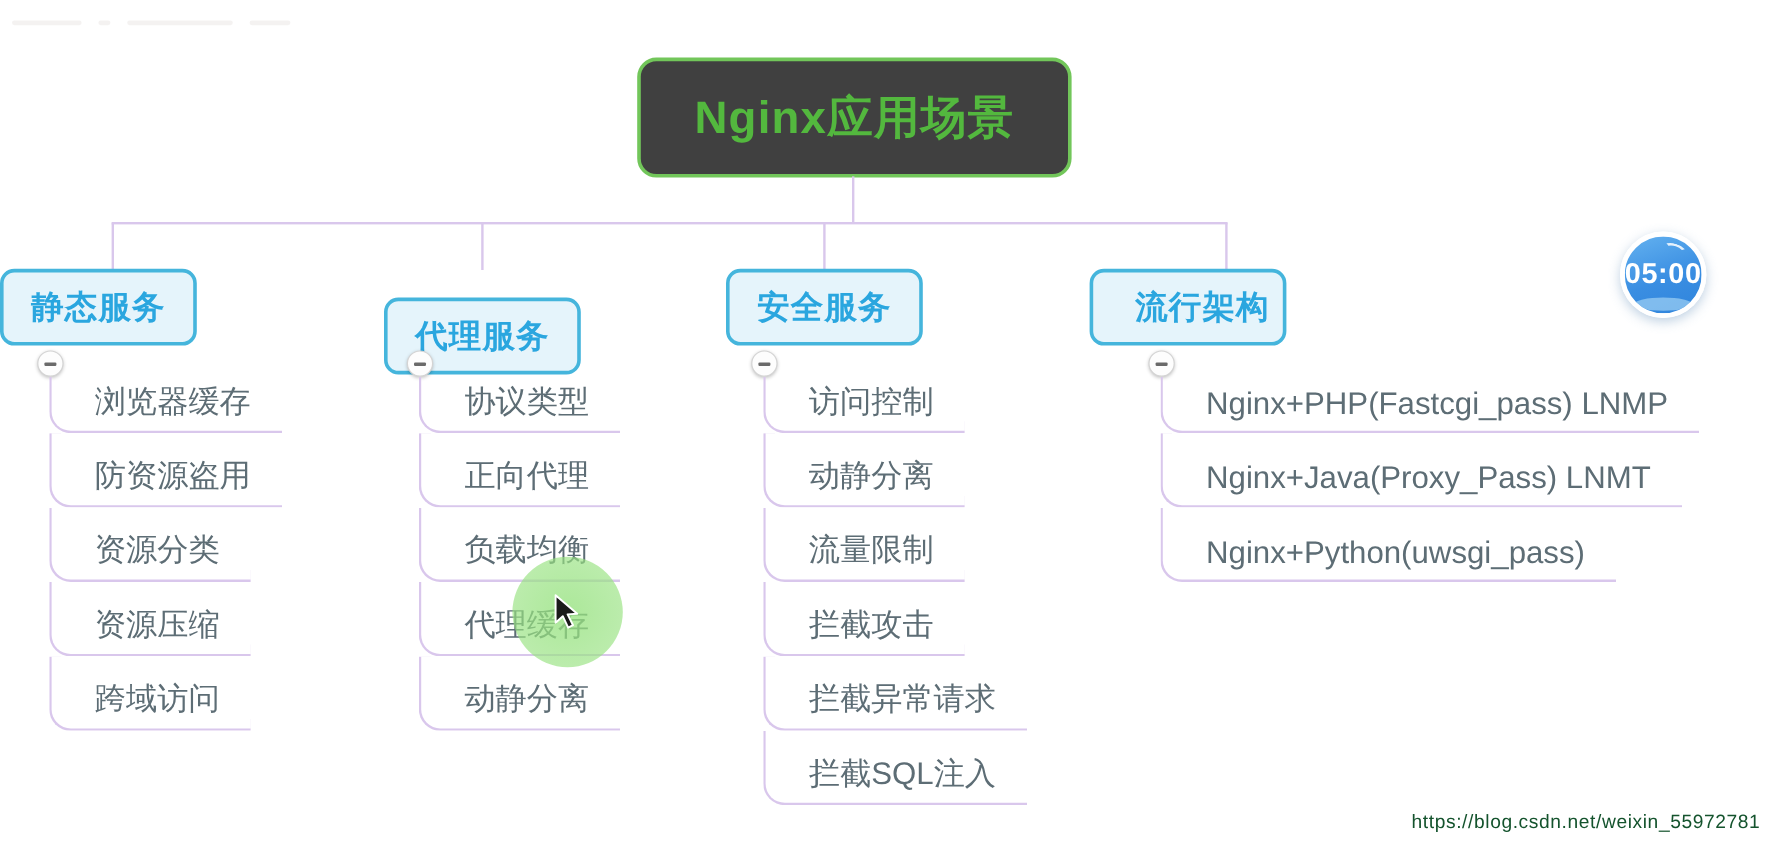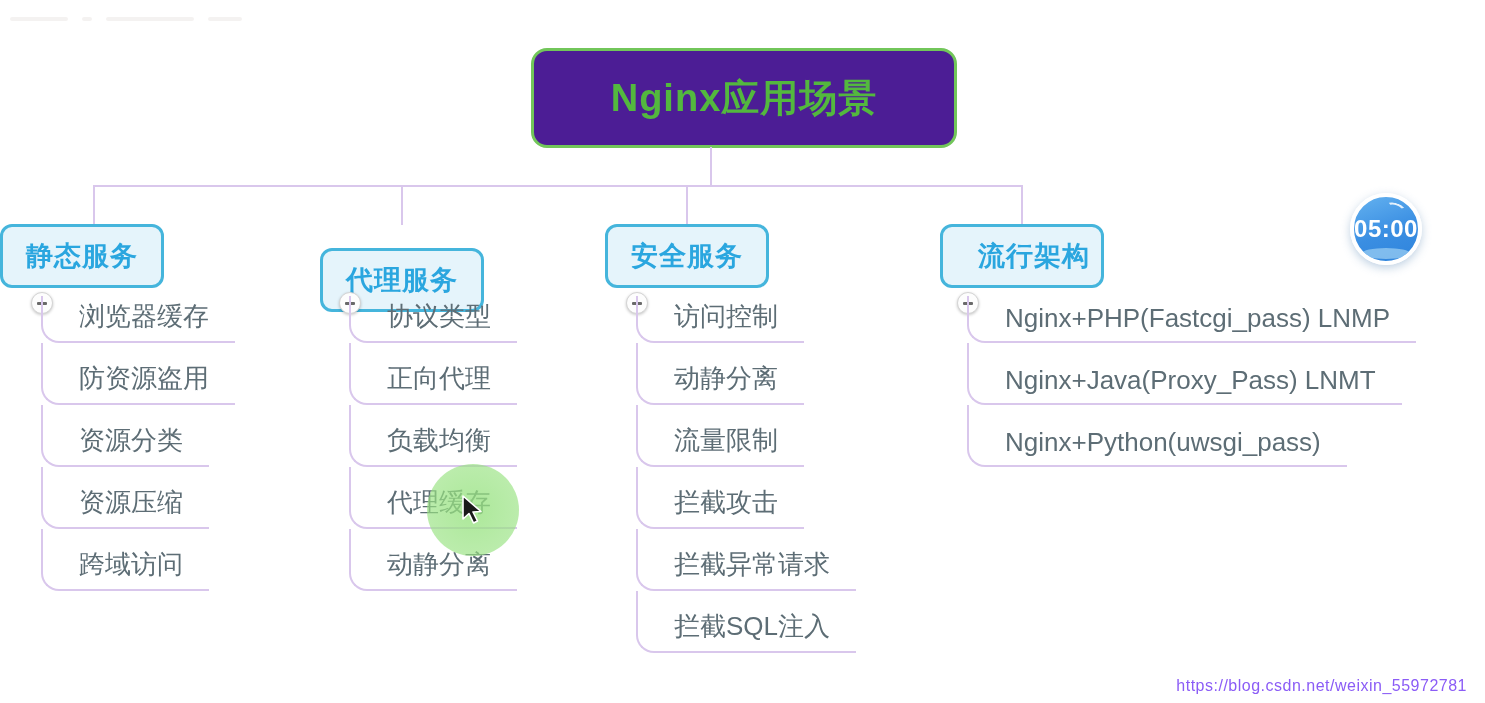--- a/index.html
+++ b/index.html
@@ -2,53 +2,53 @@
 <html><head>
 <meta charset="utf-8">
 <style>
   html,body{margin:0;padding:0;background:#fff;}
   .stage{
     position:relative;width:1485px;height:703px;background:#ffffff;overflow:hidden;
     font-family:"Liberation Sans","DejaVu Sans",sans-serif;
   }
   
   .root-node{
-    position:absolute;left:531px;top:48px;width:426px;height:100px;
-    background:#4c1d95;border:3px solid #72c65a;border-radius:16px;
+    position:absolute;left:531px;top:48px;width:362px;height:100px;
+    background:#404040;border:3px solid #72c65a;border-radius:16px;
     display:flex;align-items:center;justify-content:center;box-sizing:border-box;text-align:right;
   }
   .root-node span{font-size:38px;font-weight:600;color:#53b83e;letter-spacing:1px;}
   
   .line{position:absolute;background:#d9c7ec;}
   .v-root{left:710px;top:147px;width:2px;height:39px;}
   .h-bus{left:93px;top:185px;width:930px;height:2px;}
   .v-stub1{left:93px;top:186px;width:2px;height:39px;}
   .v-stub2{left:401px;top:186px;width:2px;height:39px;}
   .v-stub3{left:686px;top:186px;width:2px;height:39px;}
   .v-stub4{left:1021px;top:186px;width:2px;height:39px;}
   
   .branch-node{
     position:absolute;top:224px;width:164px;height:64px;box-sizing:border-box;
     background:#e5f4fb;border:3px solid #45b5dc;border-radius:12px;
     display:flex;align-items:center;justify-content:center;
   }
   .branch-node span{font-size:27px;font-weight:700;color:#2aa6df;letter-spacing:1px;}
-  .bn1{left:0;} .bn2{left:320px;margin-top:24px;} .bn3{left:605px;} .bn4{left:940px;padding-left:24px;}
+  .bn1{left:0;} .bn2{left:320px;margin-top:24px;} .bn3{left:605px;} .bn4{left:908px;padding-left:24px;}
   
   .collapse-btn{
     position:absolute;top:292px;width:22px;height:22px;border-radius:50%;
     background:#fdfdfd;border:1px solid #d4d4d4;box-sizing:border-box;
     box-shadow:0 1px 3px rgba(0,0,0,0.22);
   }
   .collapse-btn i{
     position:absolute;left:5px;top:9px;width:10px;height:3px;background:#6a6a6a;border-radius:1px;
   }
   .cb1{left:31px;} .cb2{left:339px;} .cb3{left:626px;} .cb4{left:957px;}
   
-  .child-col{position:absolute;top:296px;display:flex;flex-direction:column;align-items:flex-start;}
+  .child-col{position:absolute;top:314px;display:flex;flex-direction:column;align-items:flex-start;}
   .col1{left:41px;} .col2{left:349px;} .col3{left:636px;} .col4{left:967px;}
   .child-item{
     box-sizing:border-box;height:62px;width:fit-content;
     border-left:2px solid #d9c7ec;border-bottom:2px solid #d9c7ec;
     border-bottom-left-radius:18px;
     display:flex;align-items:flex-end;
     padding:0 26px 7px 36px;
   }
   .child-item:first-child{height:47px;}
   .child-item span{font-size:26px;color:#5d6d75;white-space:nowrap;}
@@ -71,21 +71,21 @@
   }
   .timer span{position:relative;color:#ffffff;font-size:24px;font-weight:600;letter-spacing:0.5px;}
   
   .cursor-halo{
     position:absolute;left:427px;top:464px;width:92px;height:92px;border-radius:50%;
     background:radial-gradient(circle,rgba(151,226,128,0.80) 0%,rgba(151,226,128,0.65) 72%,rgba(151,226,128,0.18) 100%);
   }
   .cursor-arrow{position:absolute;left:461px;top:495px;}
   
   .watermark{
-    position:absolute;right:18px;bottom:8px;font-size:16px;color:#8b5cf6;letter-spacing:0.5px;
+    position:absolute;right:18px;bottom:8px;font-size:16px;color:#14532d;letter-spacing:0.5px;
   }
   
   .top-smudge{position:absolute;left:10px;top:17px;display:flex;gap:14px;}
   .top-smudge i{display:block;height:4px;border-radius:2px;background:rgba(185,175,170,0.16);}
 </style>
 </head>
 <body>
 
 <div class="stage">
 

